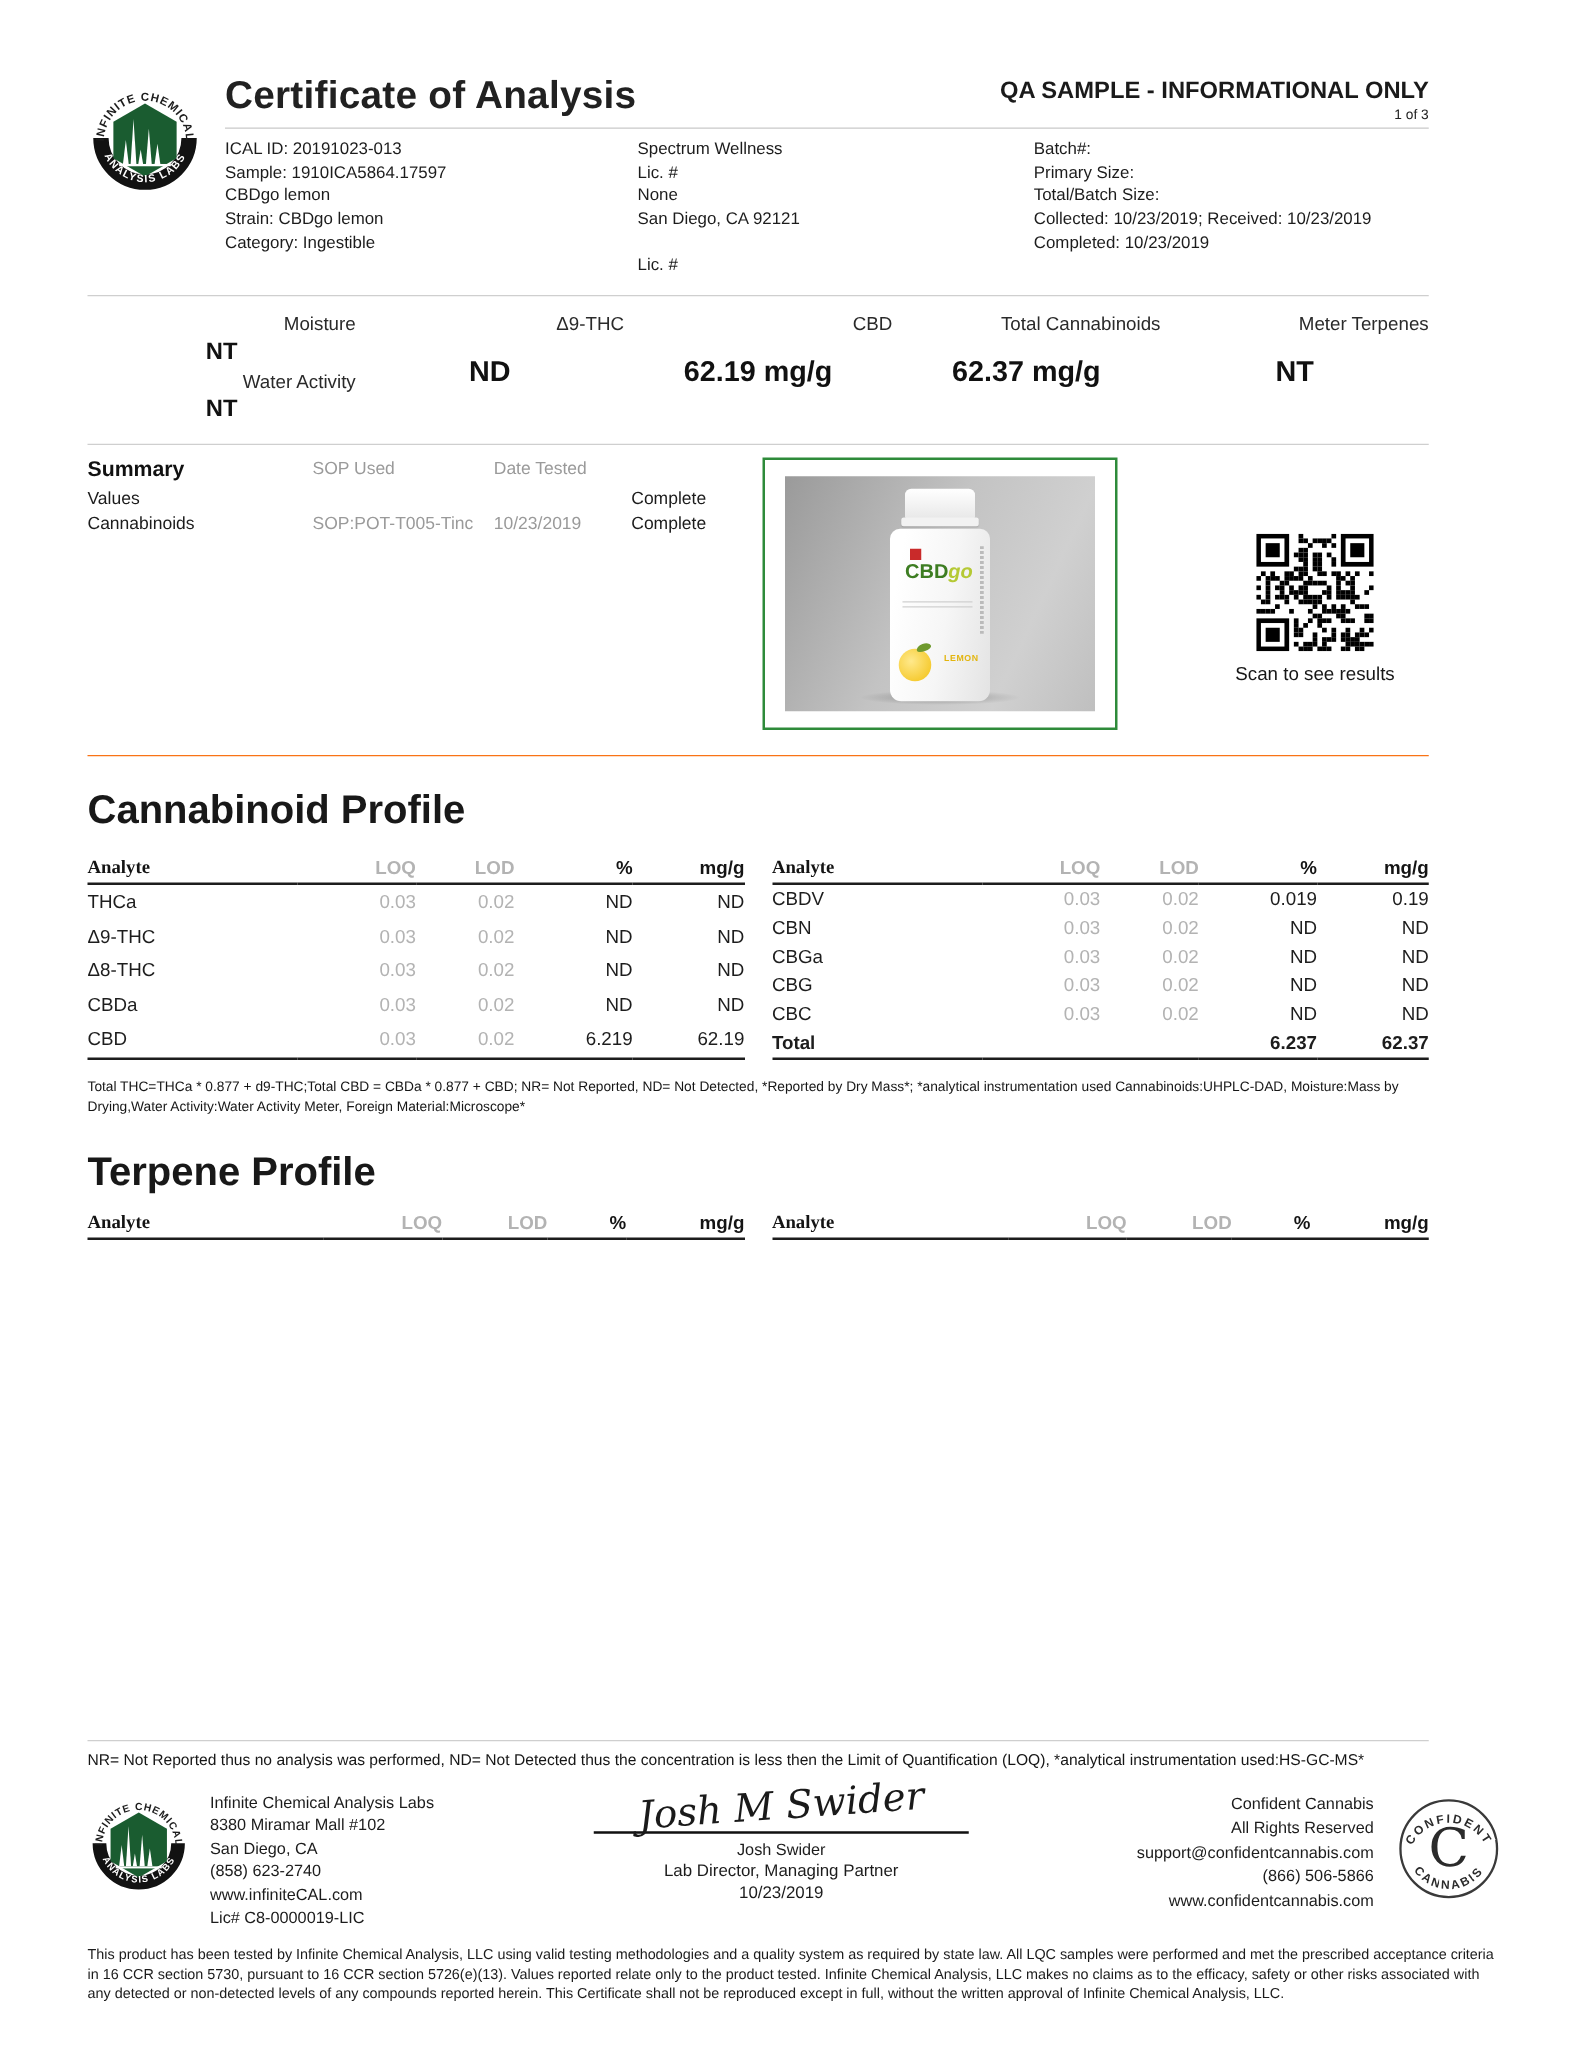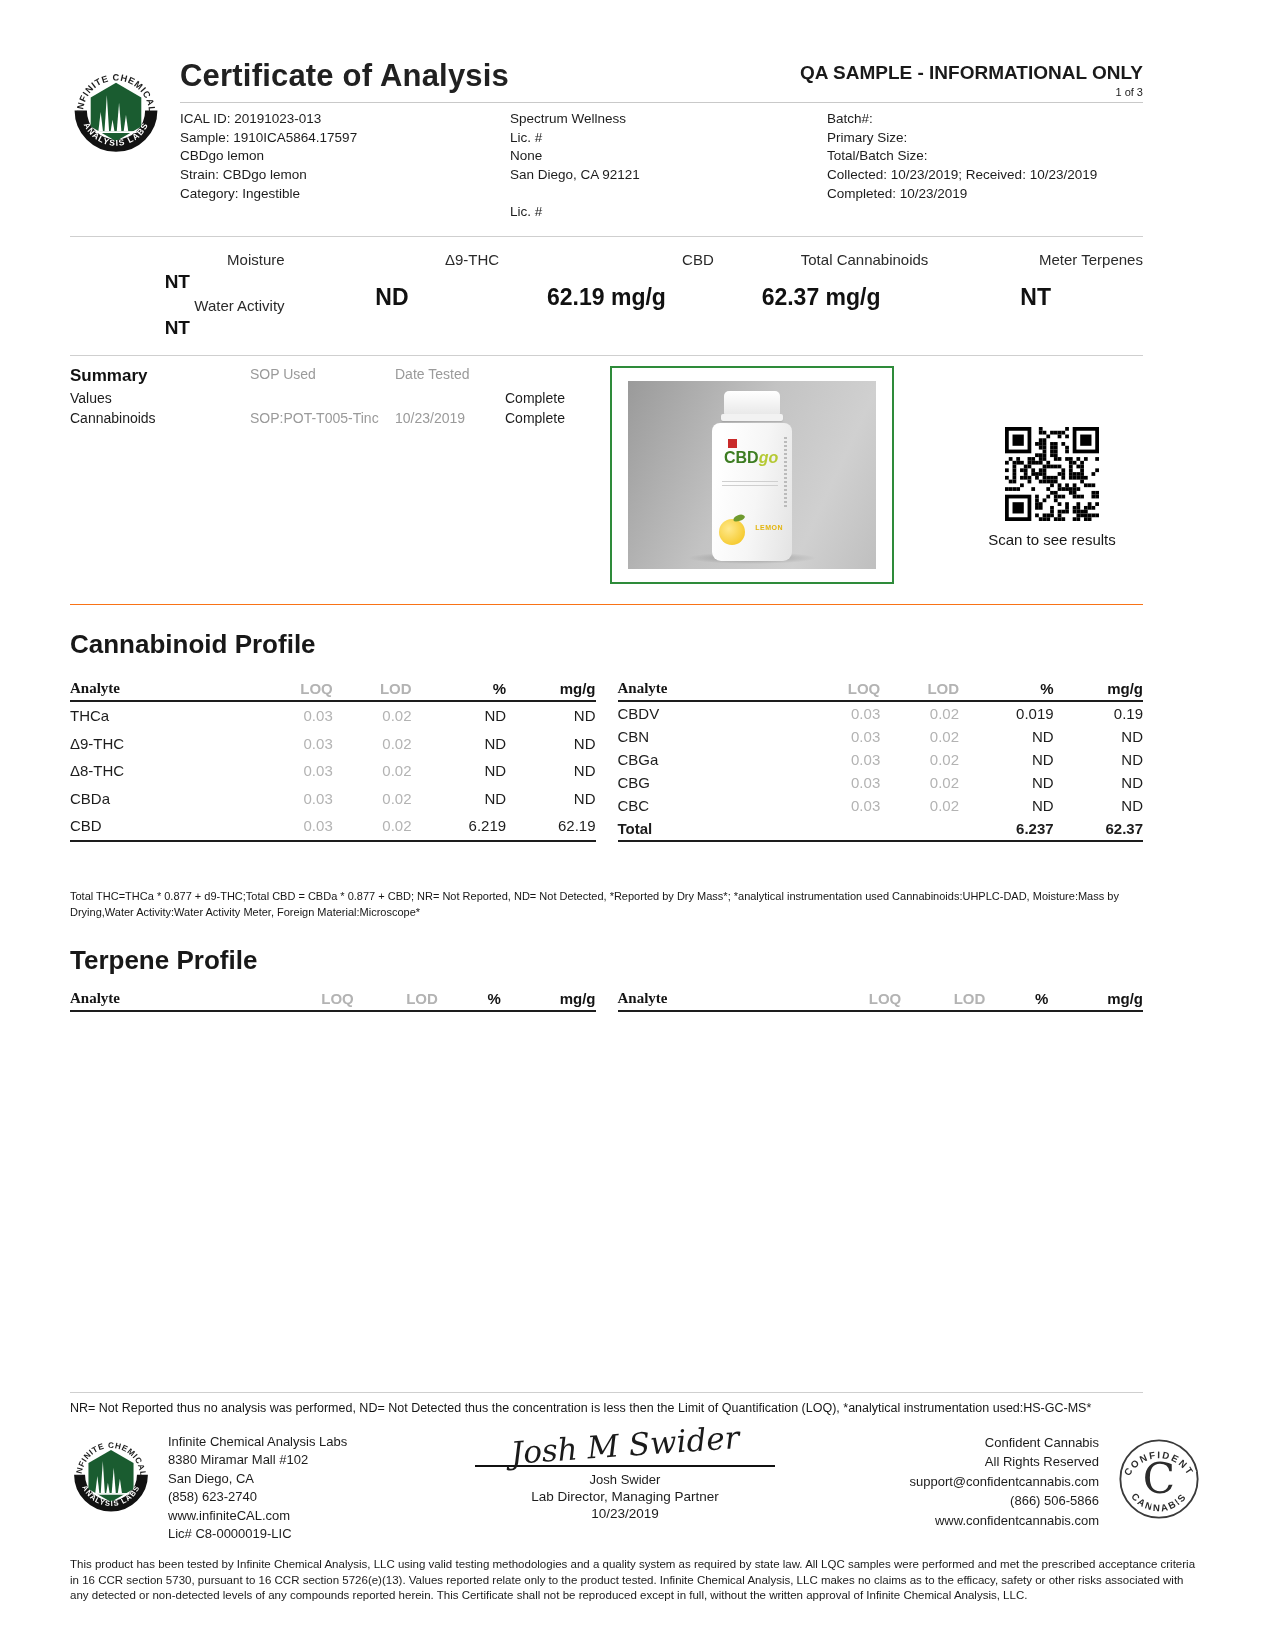--- a/index.html
+++ b/index.html
@@ -62,33 +62,33 @@
   .lemon::after { content:''; position:absolute; top:-4px; left:14px; width:12px; height:6px;
                   background:#6f9a2e; border-radius:50% 50% 50% 50%/60% 60% 40% 40%; transform:rotate(-20deg); }
   .flavor { position:absolute; right:9px; bottom:30px; font-size:7px; font-weight:bold; color:#e3b50e; letter-spacing:.5px; }
   .side-strip { position:absolute; right:5px; top:14px; width:3px; height:70px;
                 background:repeating-linear-gradient(#bbb 0 2px,transparent 2px 4px); }
   .qr-area { margin-left:76px; margin-top:61px; text-align:center; width:164px; }
   .qr-area svg { width:94px; height:94px; display:block; margin:0 auto; }
   .qr-caption { font-size:15px; margin-top:10px; color:#161616; white-space:nowrap; }
 
   
-  h2.section { font-size:26px; font-weight:bold; color:#181818; margin-top:24px; }
+  h2.section { font-size:32px; font-weight:bold; color:#181818; margin-top:24px; }
   .tables-row { display:flex; gap:22px; margin-top:20px; }
   table.profile { flex:1; border-collapse:collapse; font-size:15px; border-bottom:2px solid #1d1d1d; }
   table.profile.no-bottom { border-bottom:none; }
   table.profile thead tr { border-bottom:2px solid #1d1d1d; }
   table.profile th { font-weight:bold; text-align:right; padding:0 0 3px; color:#141414; }
   table.profile th:first-child { text-align:left;font-family:Liberation Serif, serif; }
   table.profile th.gray { color:#b3b3b3; }
   table.profile td { text-align:right; height:23px; line-height:23px; padding:0; color:#1d1d1d; }
   table.profile td:first-child { text-align:left; }
   table.profile td:nth-child(2), table.profile td:nth-child(3) { color:#b3b3b3; }
   table.profile tr.total-row td { font-weight:bold; }
-  .footnote { font-size:11px; line-height:1.5; margin-top:46px; color:#161616; }
+  .footnote { font-size:11px; line-height:1.5; margin-top:14px; color:#161616; }
   .terp-head-gap { margin-top:14px; }
 
   .flex-spacer { flex:1 1 0; min-height:0; }
 
   
   .nr-divider { border-top:1px solid #cfcfcf; }
   .terp-note { font-size:12.5px; margin-top:8px; color:#161616; }
   .footer { display:flex; align-items:flex-start; margin-top:18px; }
   .footer .logo-wrap { width:82px; height:82px; flex:0 0 82px; margin-top:2px; }
   .lab-info { margin-left:16px; width:215px; font-size:13px; line-height:1.42; }

